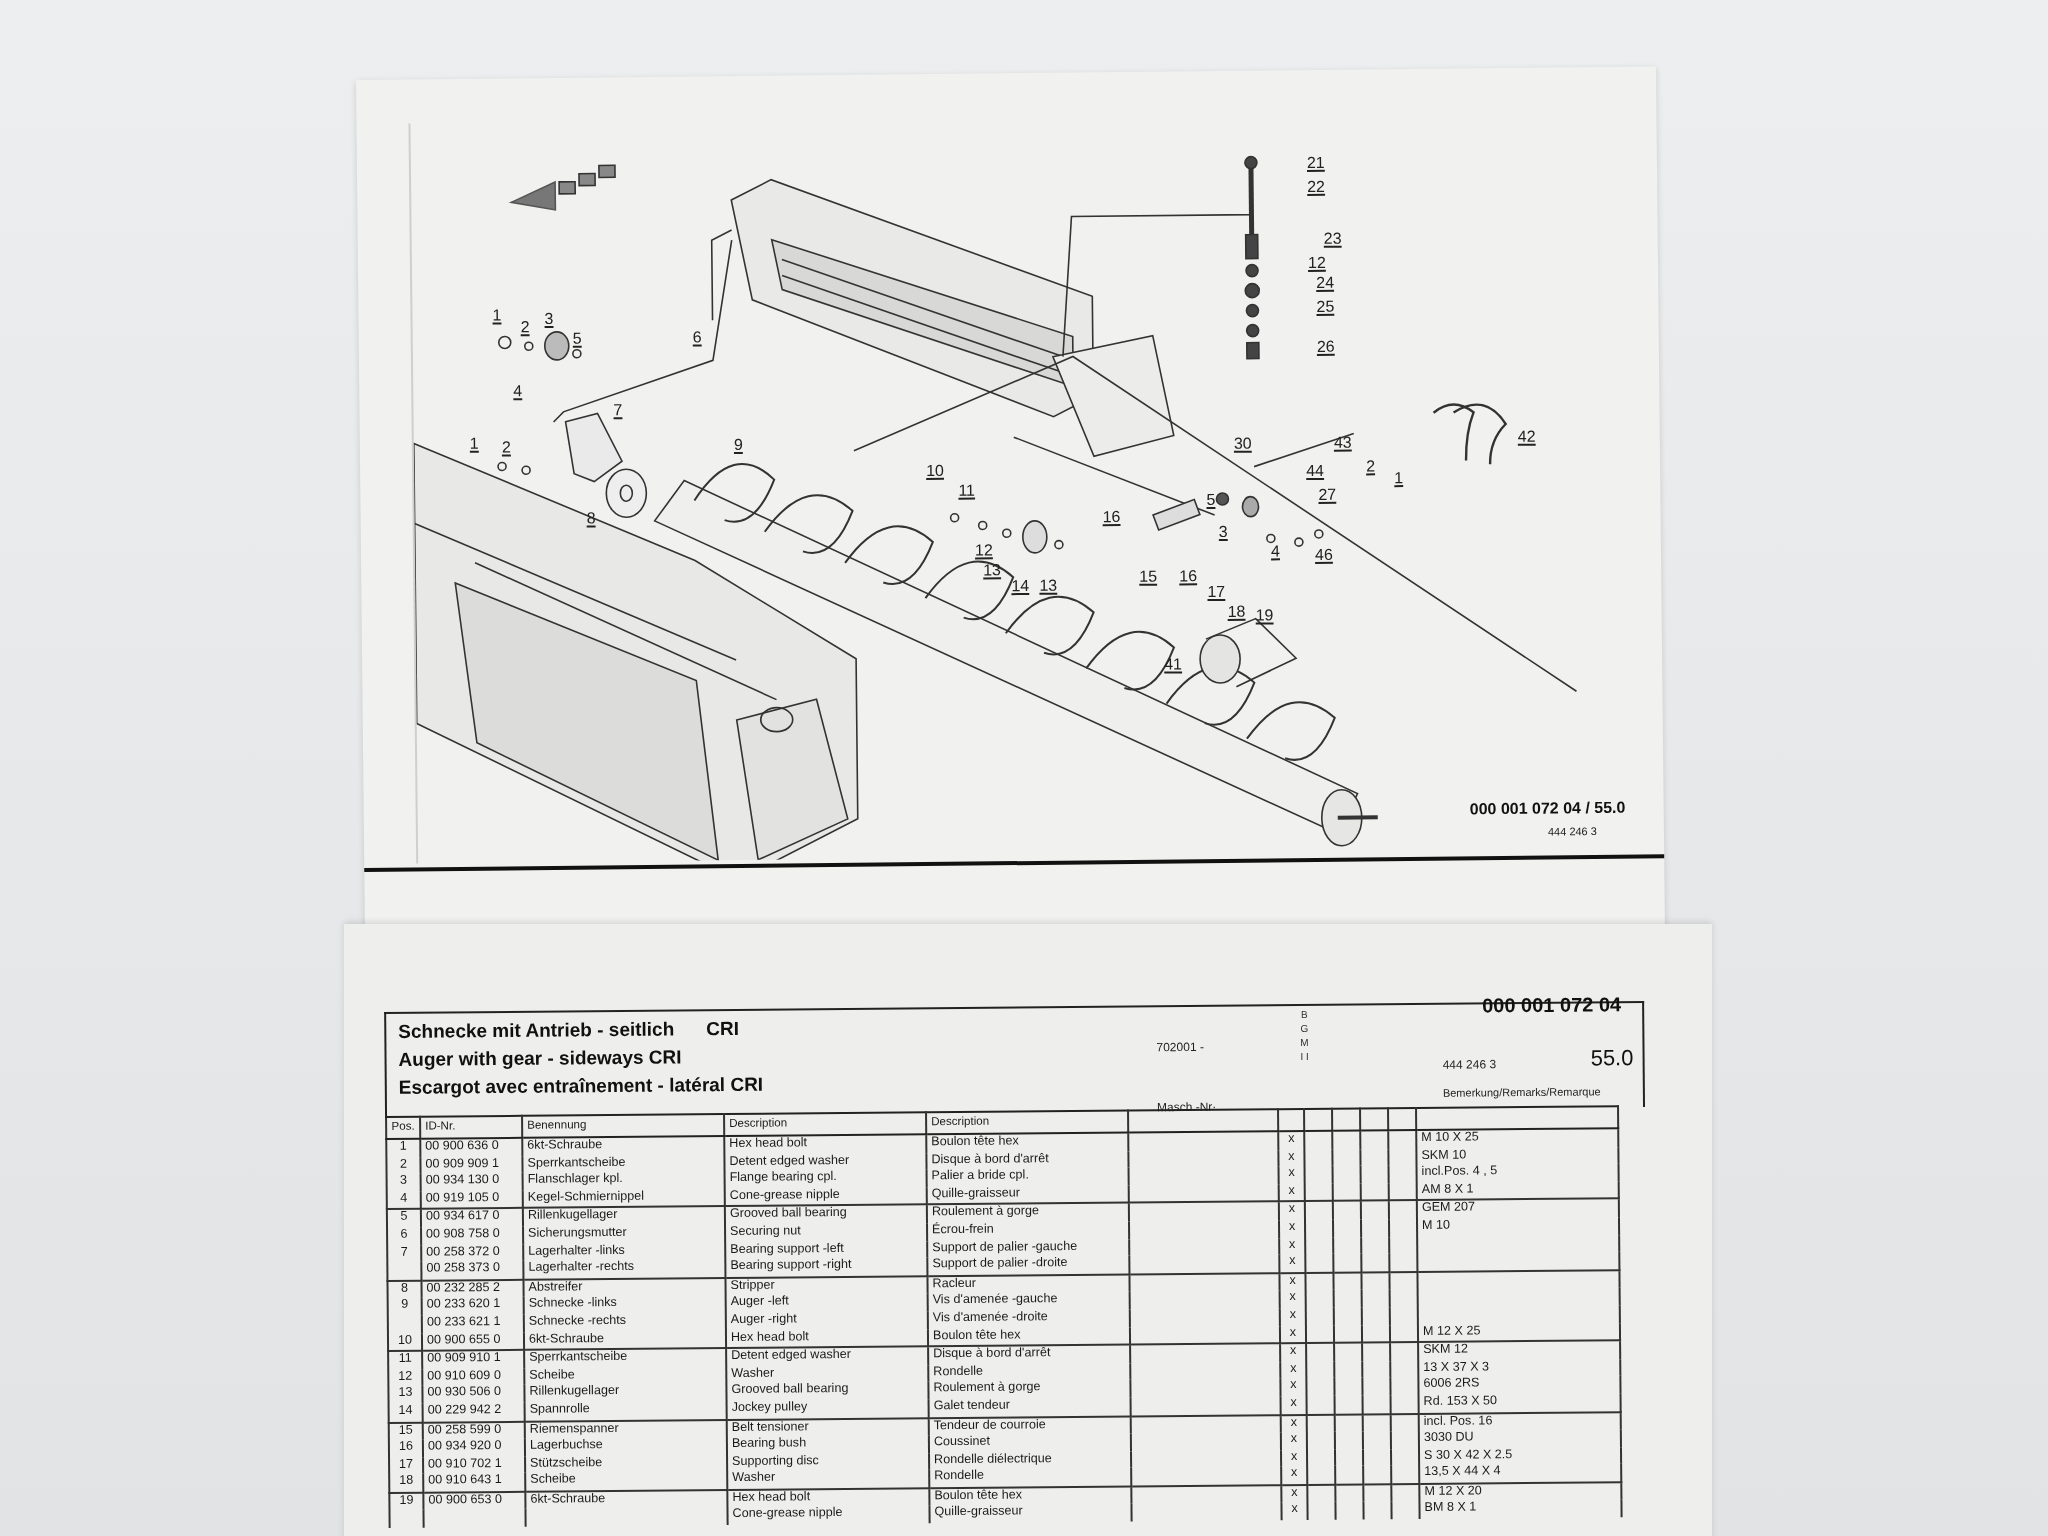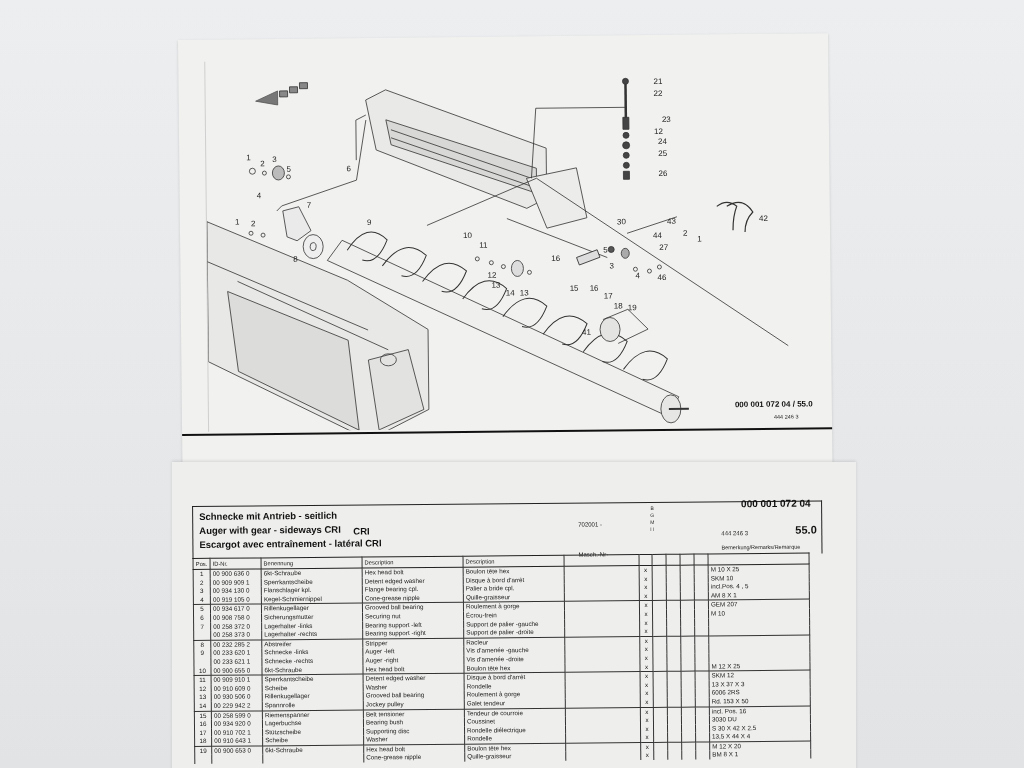--- a/index.html
+++ b/index.html
@@ -5,35 +5,35 @@
   html,body{margin:0;padding:0;}
   body{width:1024px;height:768px;overflow:hidden;background:#e7e8ea;position:relative;font-family:"Liberation Sans",sans-serif;}
   .bg-shade{position:absolute;inset:0;background:linear-gradient(180deg,#eceef0 0%,#e2e3e5 100%);}
   
   .page-top{position:absolute;left:178px;top:40px;width:650px;height:430px;background:#f1f1ef;transform:rotate(-0.6deg);transform-origin:0 0;box-shadow:0 1px 3px rgba(0,0,0,.15);}
   .diagram-frame{position:absolute;left:26px;top:22px;width:594px;height:370px;border-left:1px solid #cfcfcf;}
   .diagram-svg{position:absolute;left:0;top:0;}
   .dwg-no{position:absolute;left:553px;top:366px;font-size:8px;font-weight:bold;color:#111;}
   .dwg-sub{position:absolute;left:592px;top:380px;font-size:5.5px;color:#222;}
   .baseline{position:absolute;left:0;top:394px;width:650px;height:2px;background:#111;}
-  .callout{position:absolute;font-size:8px;color:#222;}
+  .callout{position:absolute;font-size:8px;color:#222;text-decoration:underline;}
   
   .page-bottom{position:absolute;left:172px;top:462px;width:684px;height:320px;background:#eeeeec;box-shadow:0 -1px 3px rgba(0,0,0,.12);}
   .sheet{position:absolute;left:20px;top:36px;width:628px;height:290px;transform:rotate(-0.5deg);transform-origin:0 0;}
   .hdr{position:absolute;left:0;top:8px;width:628px;height:52px;border:1px solid #222;border-bottom:none;}
   .t-de{position:absolute;left:6px;top:4px;font-size:9.5px;font-weight:bold;color:#111;}
-  .t-cri{position:absolute;left:160px;top:4px;font-size:9.5px;font-weight:bold;color:#111;margin-top:16px;}
+  .t-cri{position:absolute;left:160px;top:4px;font-size:9.5px;font-weight:bold;color:#111;}
   .t-en{position:absolute;left:6px;top:18px;font-size:9.5px;font-weight:bold;color:#111;}
   .t-fr{position:absolute;left:6px;top:32px;font-size:9.5px;font-weight:bold;color:#111;}
   .serial{position:absolute;left:385px;top:18px;font-size:6px;color:#222;}
   .masch{position:absolute;left:385px;top:48px;font-size:6px;color:#222;}
   .bgm{position:absolute;left:456px;top:2px;font-size:5px;color:#333;width:6px;line-height:7px;text-align:center;}
   .partno{position:absolute;left:548px;top:-4px;font-size:10px;font-weight:bold;color:#111;}
   .subno{position:absolute;left:528px;top:28px;font-size:6px;color:#222;}
-  .ver{position:absolute;left:602px;top:22px;font-size:11px;font-weight:bold;color:#111;}
+  .ver{position:absolute;left:602px;top:22px;font-size:11px;font-weight:normal;color:#111;}
   .remarks-h{position:absolute;left:528px;top:42px;font-size:5.5px;color:#222;}
   table.parts{position:absolute;left:0;top:60px;border-collapse:collapse;font-size:6.3px;color:#1a1a1a;}
   table.parts td,table.parts th{border-left:1px solid #333;border-right:1px solid #333;padding:0 2px;height:8.6px;line-height:8.6px;white-space:nowrap;font-weight:normal;text-align:left;}
   table.parts th{border-bottom:1px solid #222;border-top:1px solid #222;height:10px;font-size:5.8px;}
   table.parts tr.grp-end td{border-bottom:1px solid #333;}
   .c-pos{width:12px;text-align:center!important;}
   .c-id{width:46px;}
   .c-de{width:96px;}
   .c-en{width:96px;}
   .c-fr{width:96px;}

